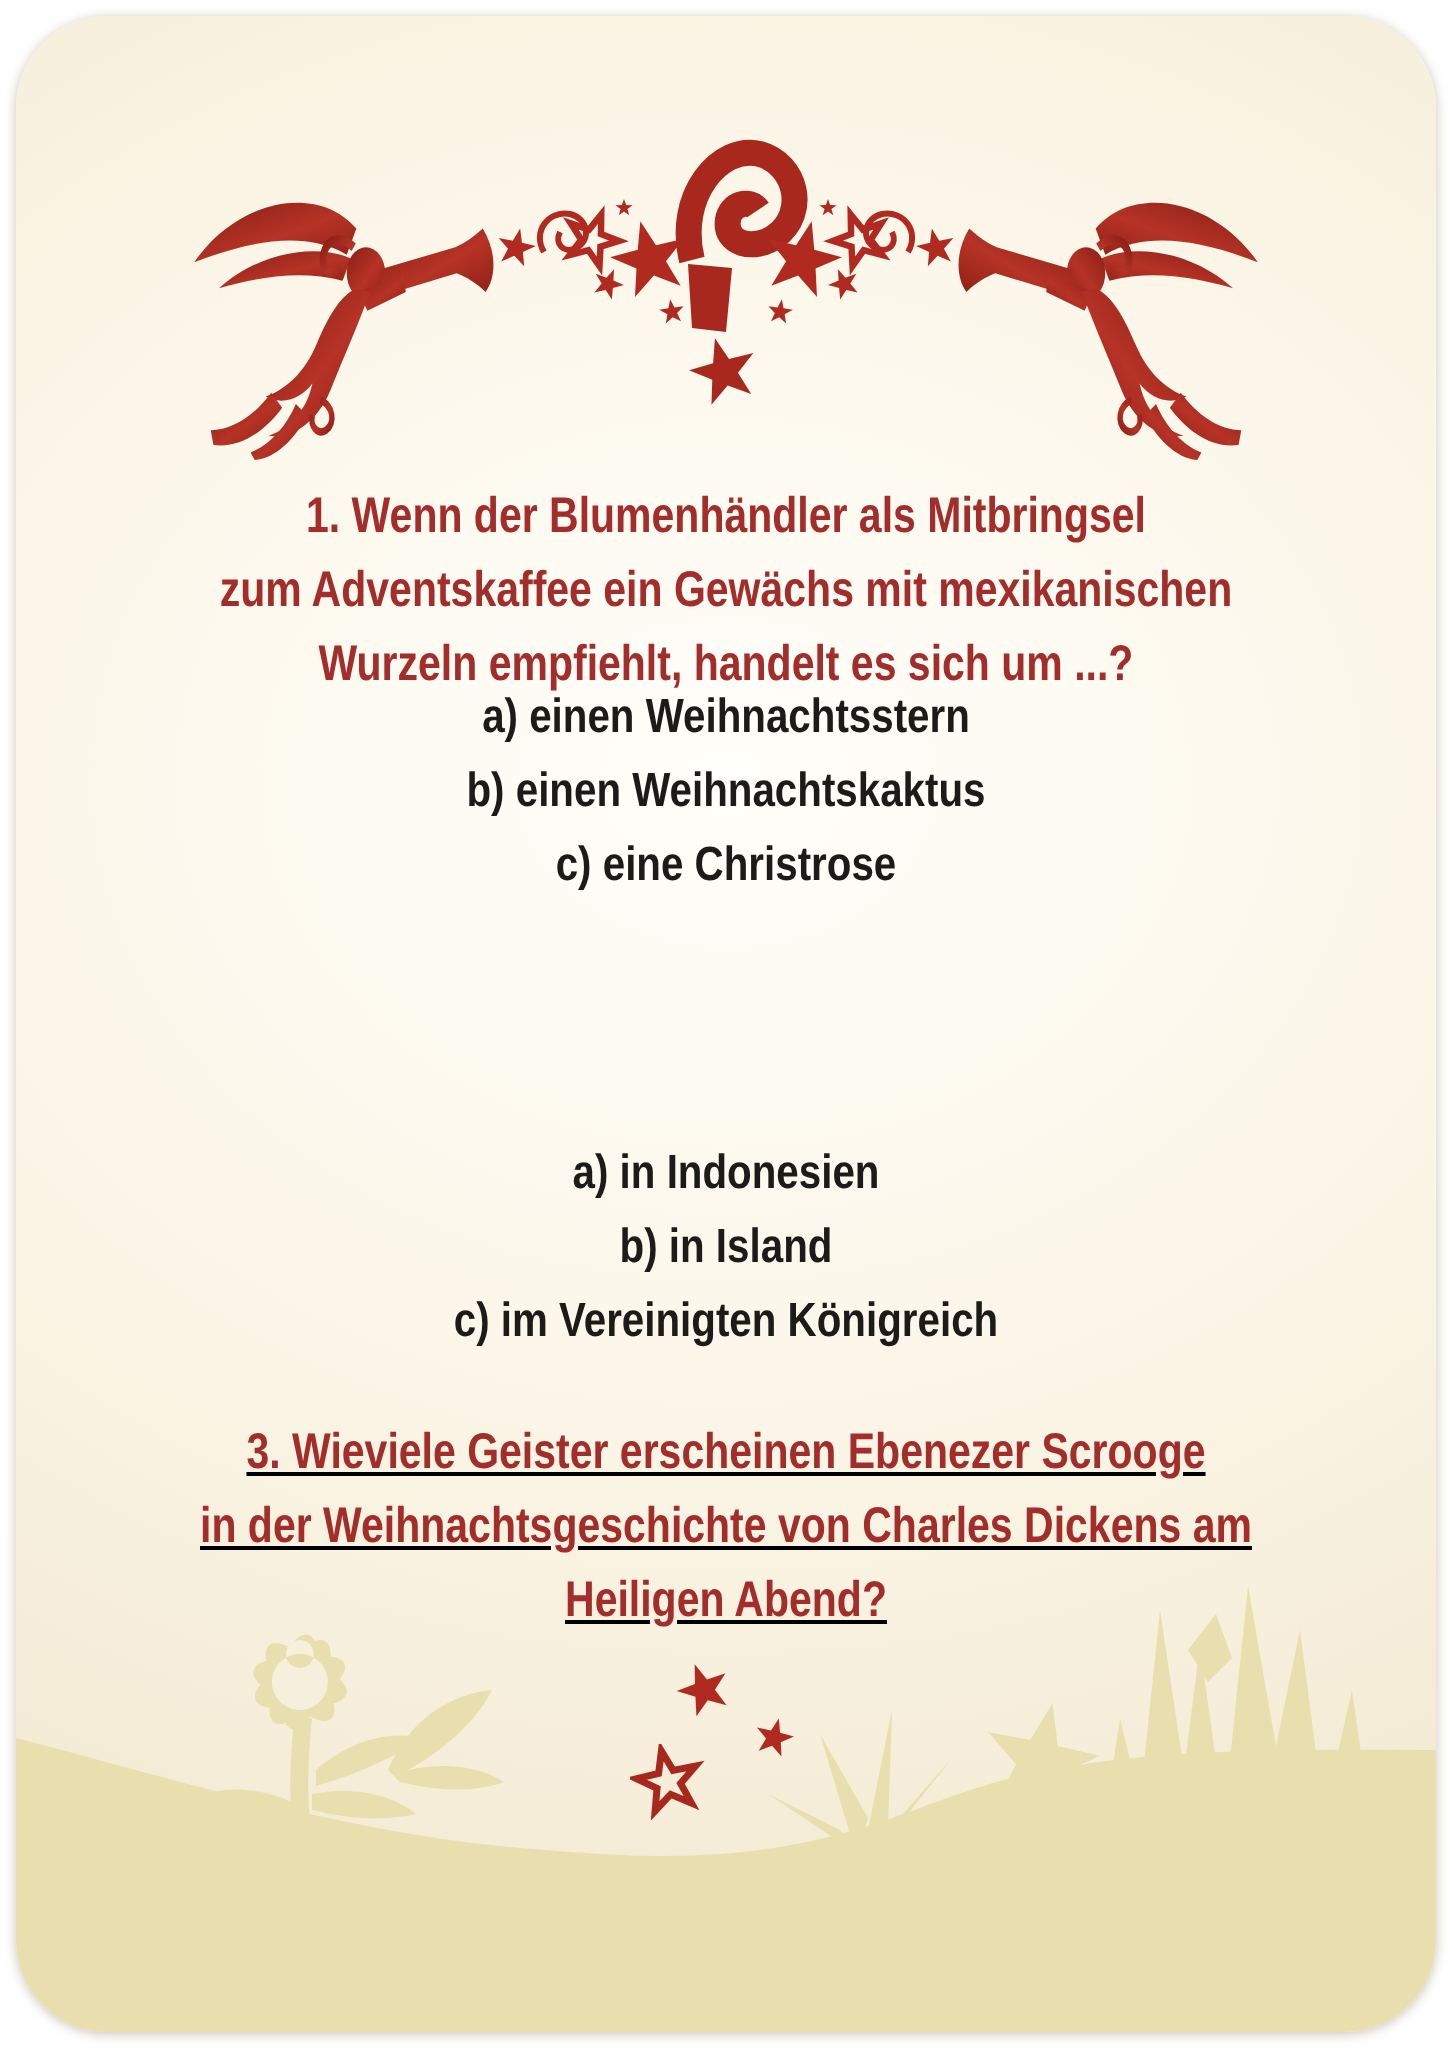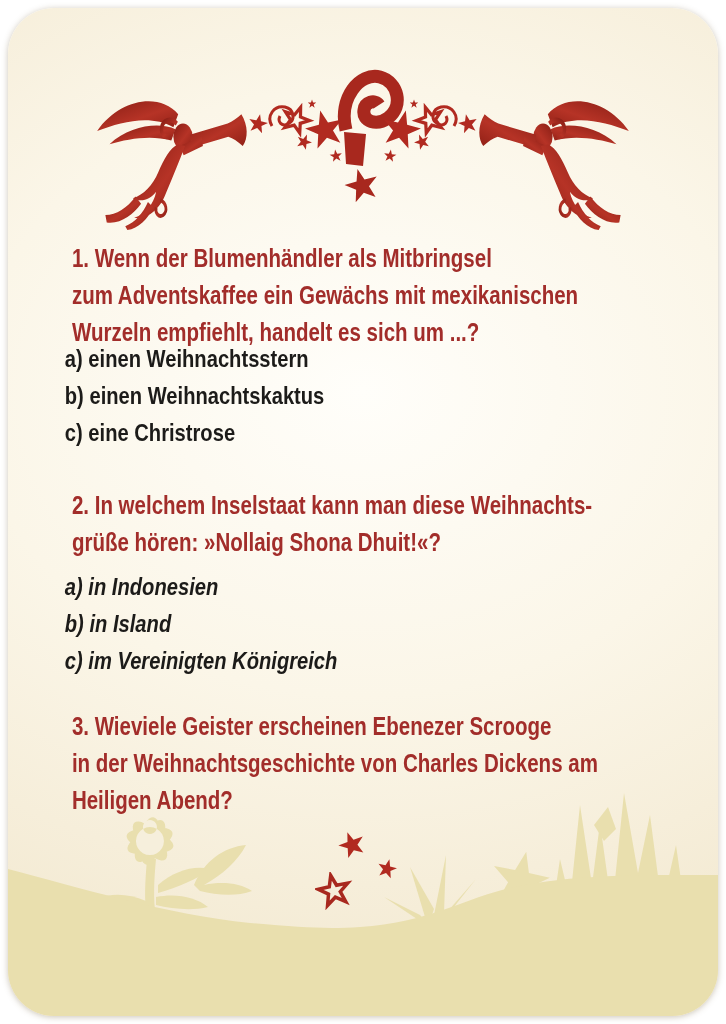--- a/index.html
+++ b/index.html
@@ -10,32 +10,32 @@
     overflow:hidden;
   }
   .card {
     position:absolute; left:8px; top:8px; width:710px; height:1008px;
     border-radius:46px; overflow:hidden;
     background: radial-gradient(ellipse 130% 72% at 50% 38%,
       #fffefa 0%, #fbf6e8 42%, #f6eeda 68%, #f1e7cd 92%, #efe4c6 100%);
     box-shadow: 0 1px 6px rgba(140,125,95,.45);
   }
   .deco { position:absolute; pointer-events:none; }
-  .qblock { position:absolute; left:0; width:710px; text-align:left; }
+  .qblock { position:absolute; left:0; width:710px; text-align:center; }
   .qline {
     font-size:25px; font-weight:bold; color:#a22d2a;
     line-height:37px; white-space:nowrap; transform:scaleX(.82);
   }
   .aline {
     font-size:24px; font-weight:bold; color:#1c1b19;
     line-height:37px; white-space:nowrap; transform:scaleX(.84);
   }
   .q1 { top:232px; }  .a1 { top:332px; }
-  .q2 { top:479px; }  .a2 { top:560px;font-style:italic; }
-  .q3 { top:700px; }
+  .q2 { top:479px; }  .a2 { top:560px; }
+  .q3 { top:700px;text-decoration:underline; }
 </style>
 </head>
 <body>
 
 <div class="card">
 
   <svg class="deco" style="left:85px; top:82px;" width="158" height="140" viewBox="0 0 230 150" preserveAspectRatio="none">
     <defs>
       <linearGradient id="agrad" x1="0" y1="0" x2="1" y2="1">
         <stop offset="0" stop-color="#871d14"></stop>
@@ -108,24 +108,20 @@
     <div class="qline">1. Wenn der Blumenhändler als Mitbringsel</div>
     <div class="qline">zum Adventskaffee ein Gewächs mit mexikanischen</div>
     <div class="qline">Wurzeln empfiehlt, handelt es sich um ...?</div>
   </section>
   <section class="qblock a1">
     <div class="aline">a) einen Weihnachtsstern</div>
     <div class="aline">b) einen Weihnachtskaktus</div>
     <div class="aline">c) eine Christrose</div>
   </section>
 
-  <section class="qblock q2">
-    <div class="qline">2. In welchem Inselstaat kann man diese Weihnachts-</div>
-    <div class="qline">grüße hören: »Nollaig Shona Dhuit!«?</div>
-  </section>
   <section class="qblock a2">
     <div class="aline">a) in Indonesien</div>
     <div class="aline">b) in Island</div>
     <div class="aline">c) im Vereinigten Königreich</div>
   </section>
 
   <section class="qblock q3">
     <div class="qline">3. Wieviele Geister erscheinen Ebenezer Scrooge</div>
     <div class="qline">in der Weihnachtsgeschichte von Charles Dickens am</div>
     <div class="qline">Heiligen Abend?</div>

